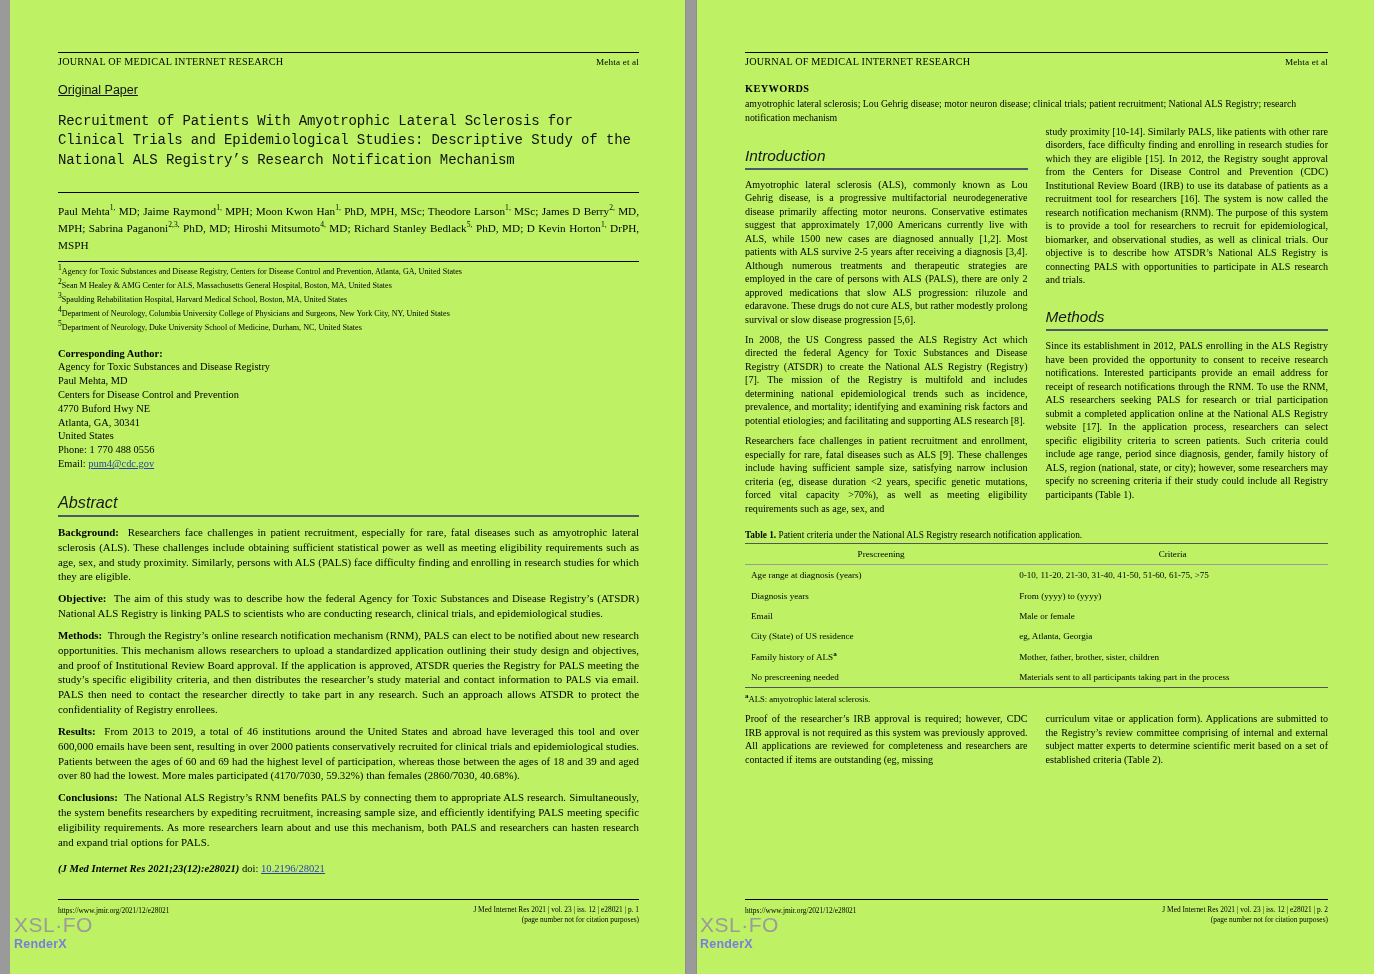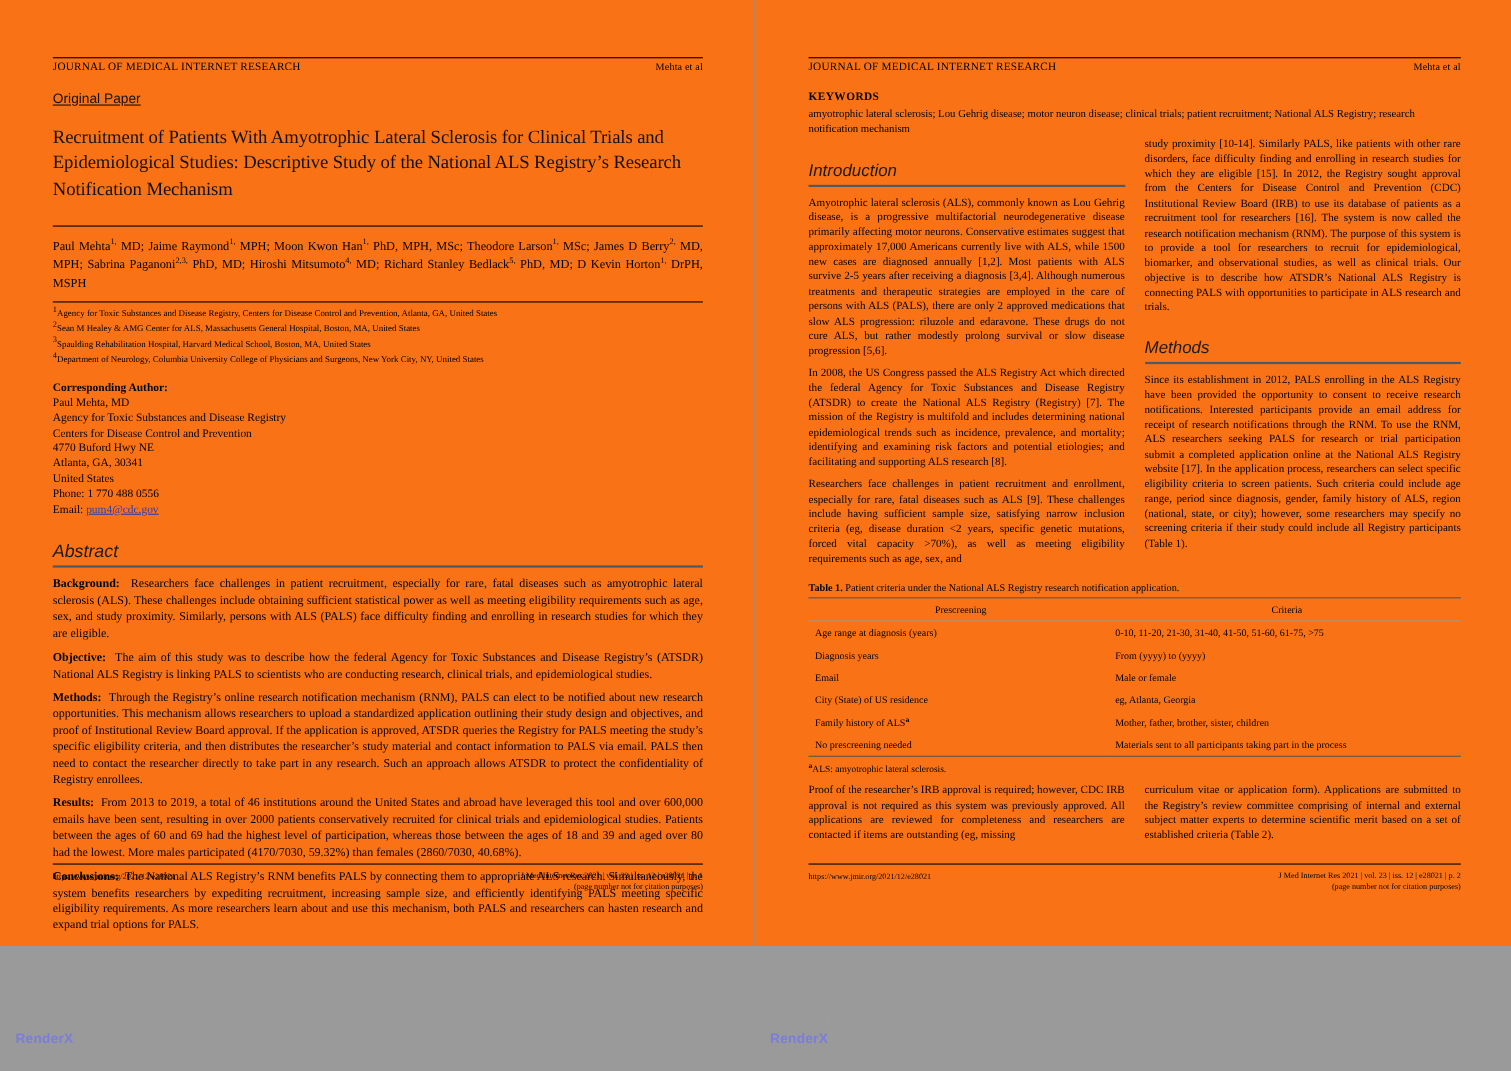--- a/index.html
+++ b/index.html
@@ -11,25 +11,26 @@
     overflow:hidden;
   }
   .viewer{
     position:relative;
     width:1374px;height:974px;
     display:flex;
     gap:0;
   }
   .page{
     position:relative;
-    width:686px;height:860px;
-    background:#f97316;
+    width:686px;height:974px;
+    background:#bef264;
     border-right:1px solid #8f8f8f;
     box-sizing:border-box;
     overflow:hidden;
+    margin-left:10px;
   }
   .page + .page{ border-right:none; border-left:1px solid #8f8f8f; width:688px;}
   .page-inner{
     position:absolute;
     left:48px; right:46px; top:52px; bottom:0;
   }
 
   
   .runhead{
     border-top:1.2px solid #000;
@@ -48,23 +49,23 @@
     margin-top:16px;
     font-family:"Liberation Sans", sans-serif;
     font-size:12.5px;
     text-decoration:underline;
     display:inline-block;
     color:#111;
   }
 
   
   h1.title{
-    font-family:Liberation Serif, serif;
+    font-family:Liberation Mono, monospace;
     font-weight:400;
-    font-size:17px;
+    font-size:14px;
     line-height:1.38;
     margin:14px 0 0 0;
     color:#111;
     letter-spacing:-0.1px;
   }
 
   .rule-heavy{
     border-top:1.3px solid #000;
     margin:22px 0 10px 0;
   }
@@ -231,27 +232,28 @@
       <div class="rule-heavy"></div>
 
       <div class="authors" id="authors-slot">Paul Mehta<sup class="supref">1,</sup> MD; Jaime Raymond<sup class="supref">1,</sup> MPH; Moon Kwon Han<sup class="supref">1,</sup> PhD, MPH, MSc; Theodore Larson<sup class="supref">1,</sup> MSc; James D Berry<sup class="supref">2,</sup> MD, MPH; Sabrina Paganoni<sup class="supref">2,3,</sup> PhD, MD; Hiroshi Mitsumoto<sup class="supref">4,</sup> MD; Richard Stanley Bedlack<sup class="supref">5,</sup> PhD, MD; D Kevin Horton<sup class="supref">1,</sup> DrPH, MSPH</div>
 
       <div class="affil-rule"></div>
       <div class="affil" id="affil-slot">
           <div><sup>1</sup>Agency for Toxic Substances and Disease Registry, Centers for Disease Control and Prevention, Atlanta, GA, United States</div>
           <div><sup>2</sup>Sean M Healey &amp; AMG Center for ALS, Massachusetts General Hospital, Boston, MA, United States</div>
           <div><sup>3</sup>Spaulding Rehabilitation Hospital, Harvard Medical School, Boston, MA, United States</div>
           <div><sup>4</sup>Department of Neurology, Columbia University College of Physicians and Surgeons, New York City, NY, United States</div>
+          <div><sup>5</sup>Department of Neurology, Duke University School of Medicine, Durham, NC, United States</div>
         </div>
 
       <div class="corr">
         <div class="hd">Corresponding Author:</div>
         <div id="corr-lines">
+            <div>Agency for Toxic Substances and Disease Registry</div>
             <div>Paul Mehta, MD</div>
-            <div>Agency for Toxic Substances and Disease Registry</div>
             <div>Centers for Disease Control and Prevention</div>
             <div>4770 Buford Hwy NE</div>
             <div>Atlanta, GA, 30341</div>
             <div>United States</div>
             <div>Phone: 1 770 488 0556</div>
           </div>
         <div>
           <span>Email:</span>
           <a class="link" href="#">pum4@cdc.gov</a>
         </div>

